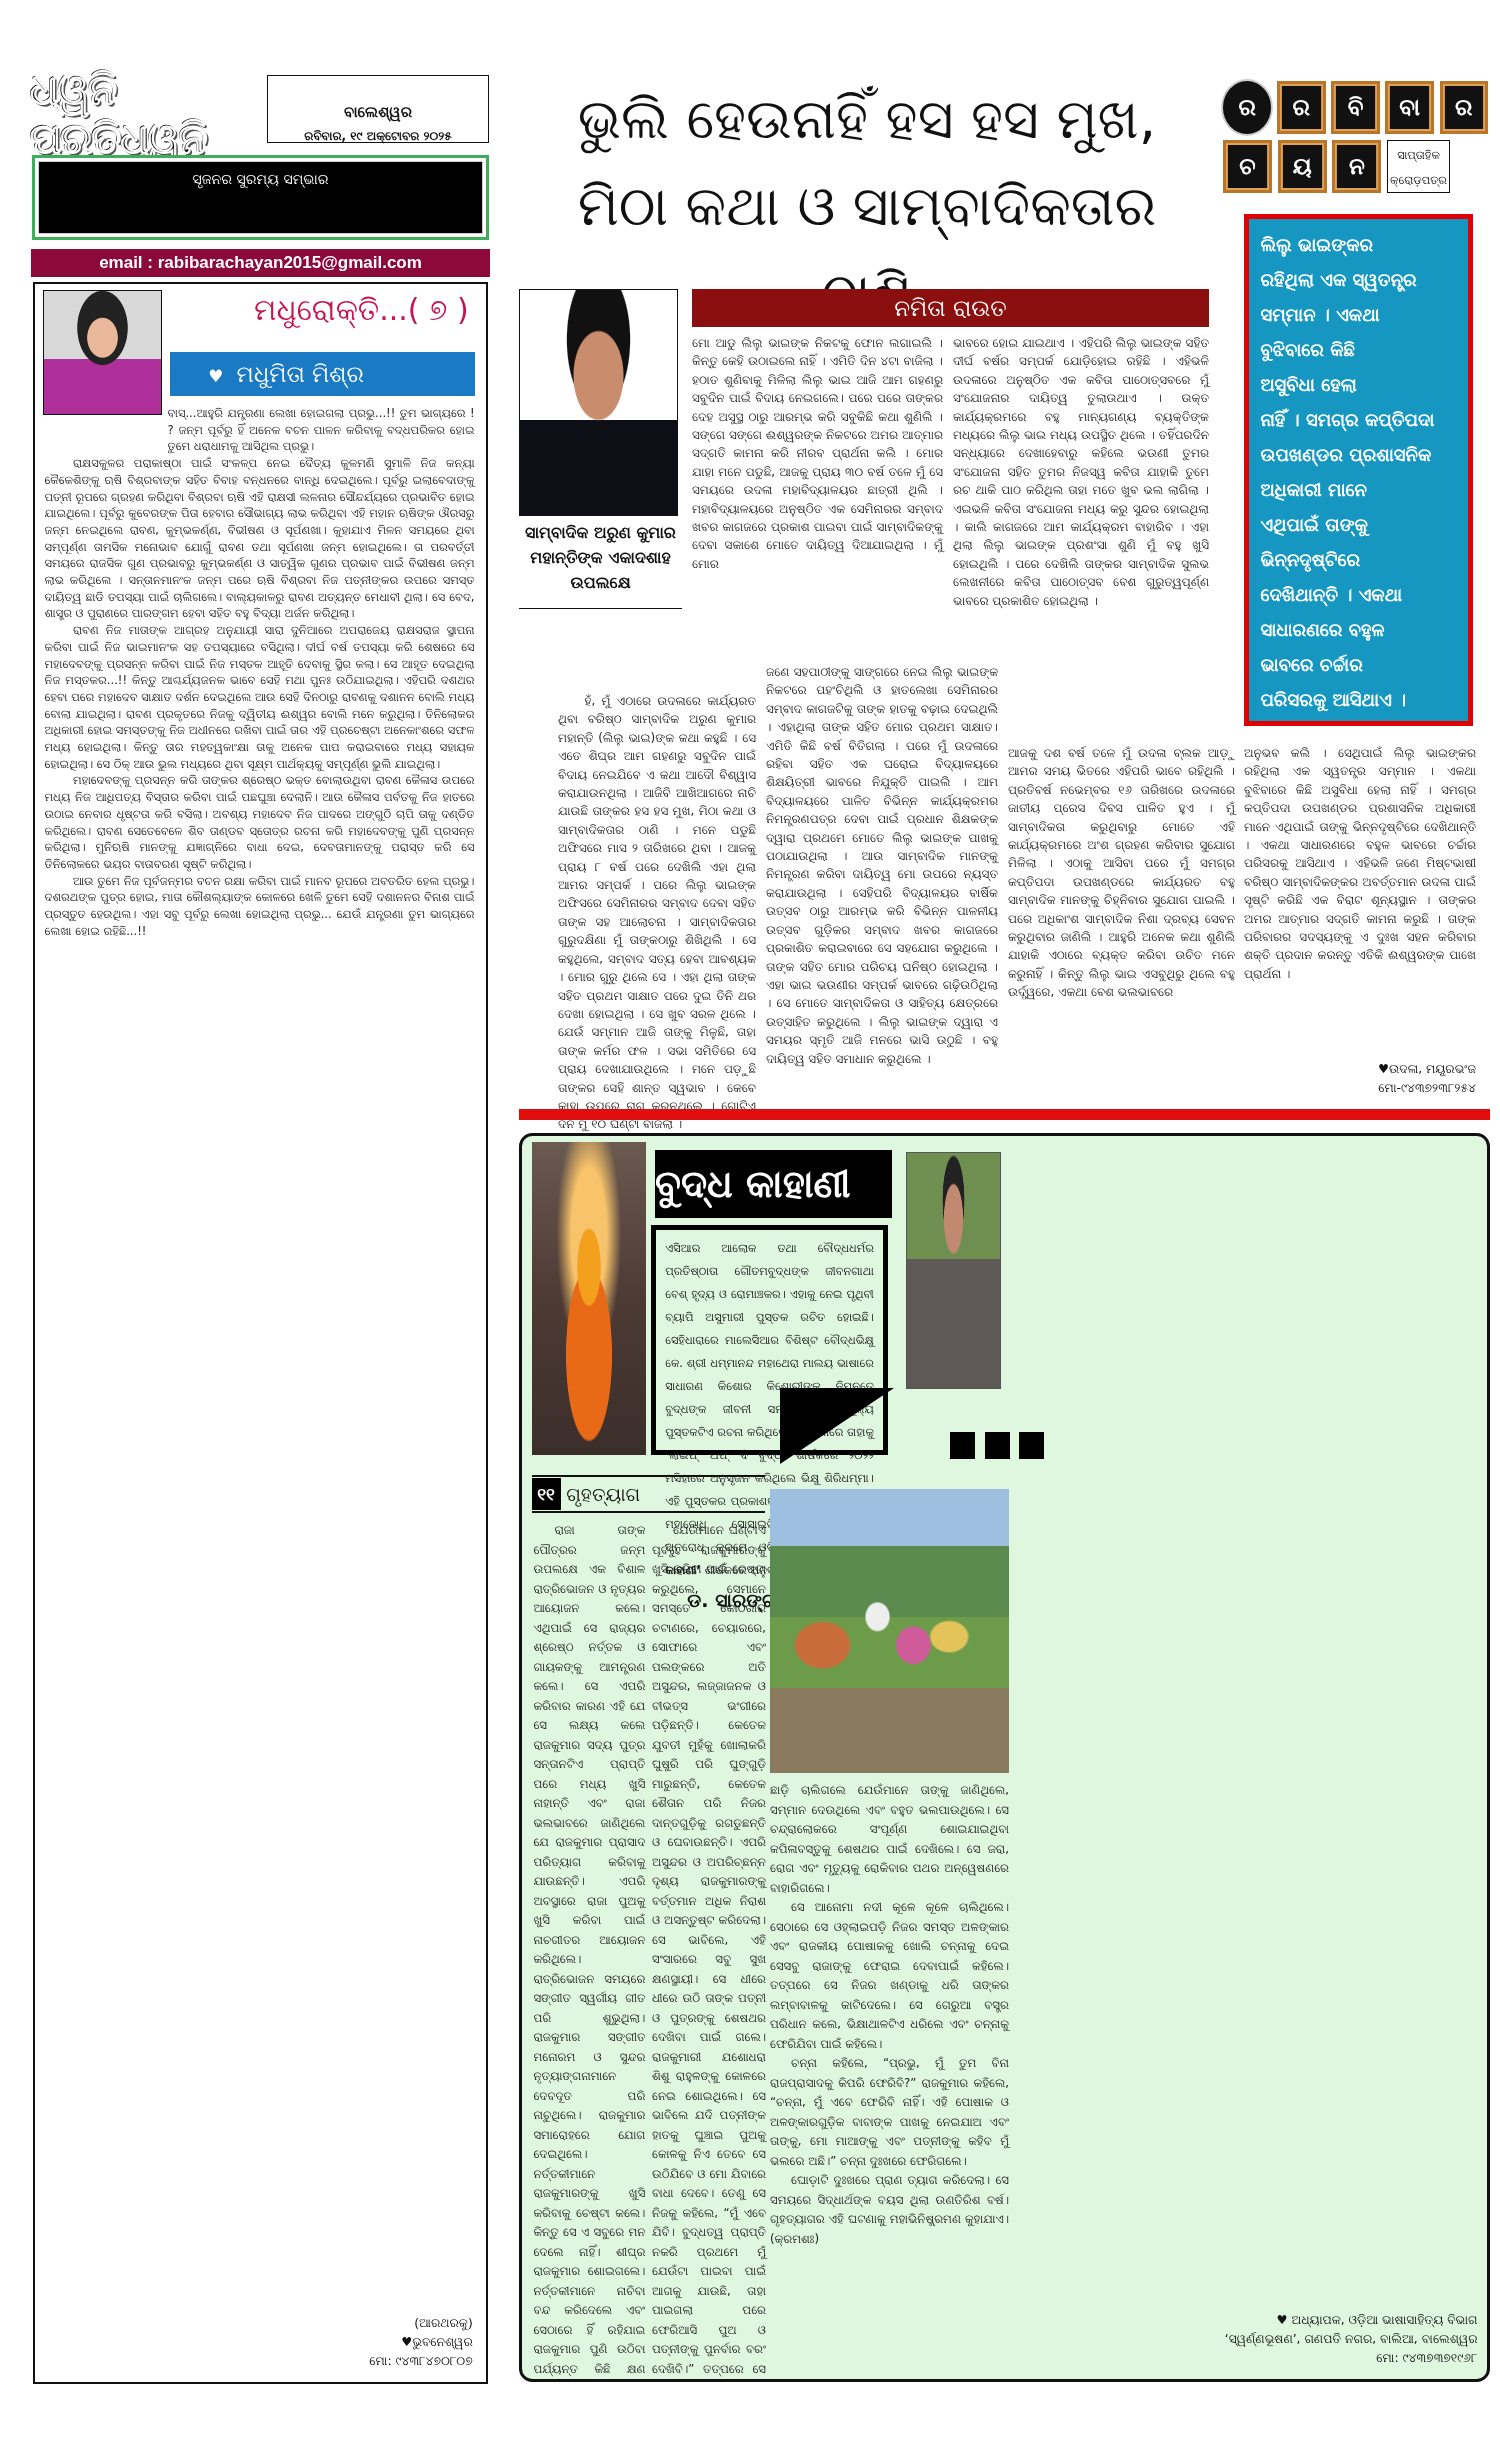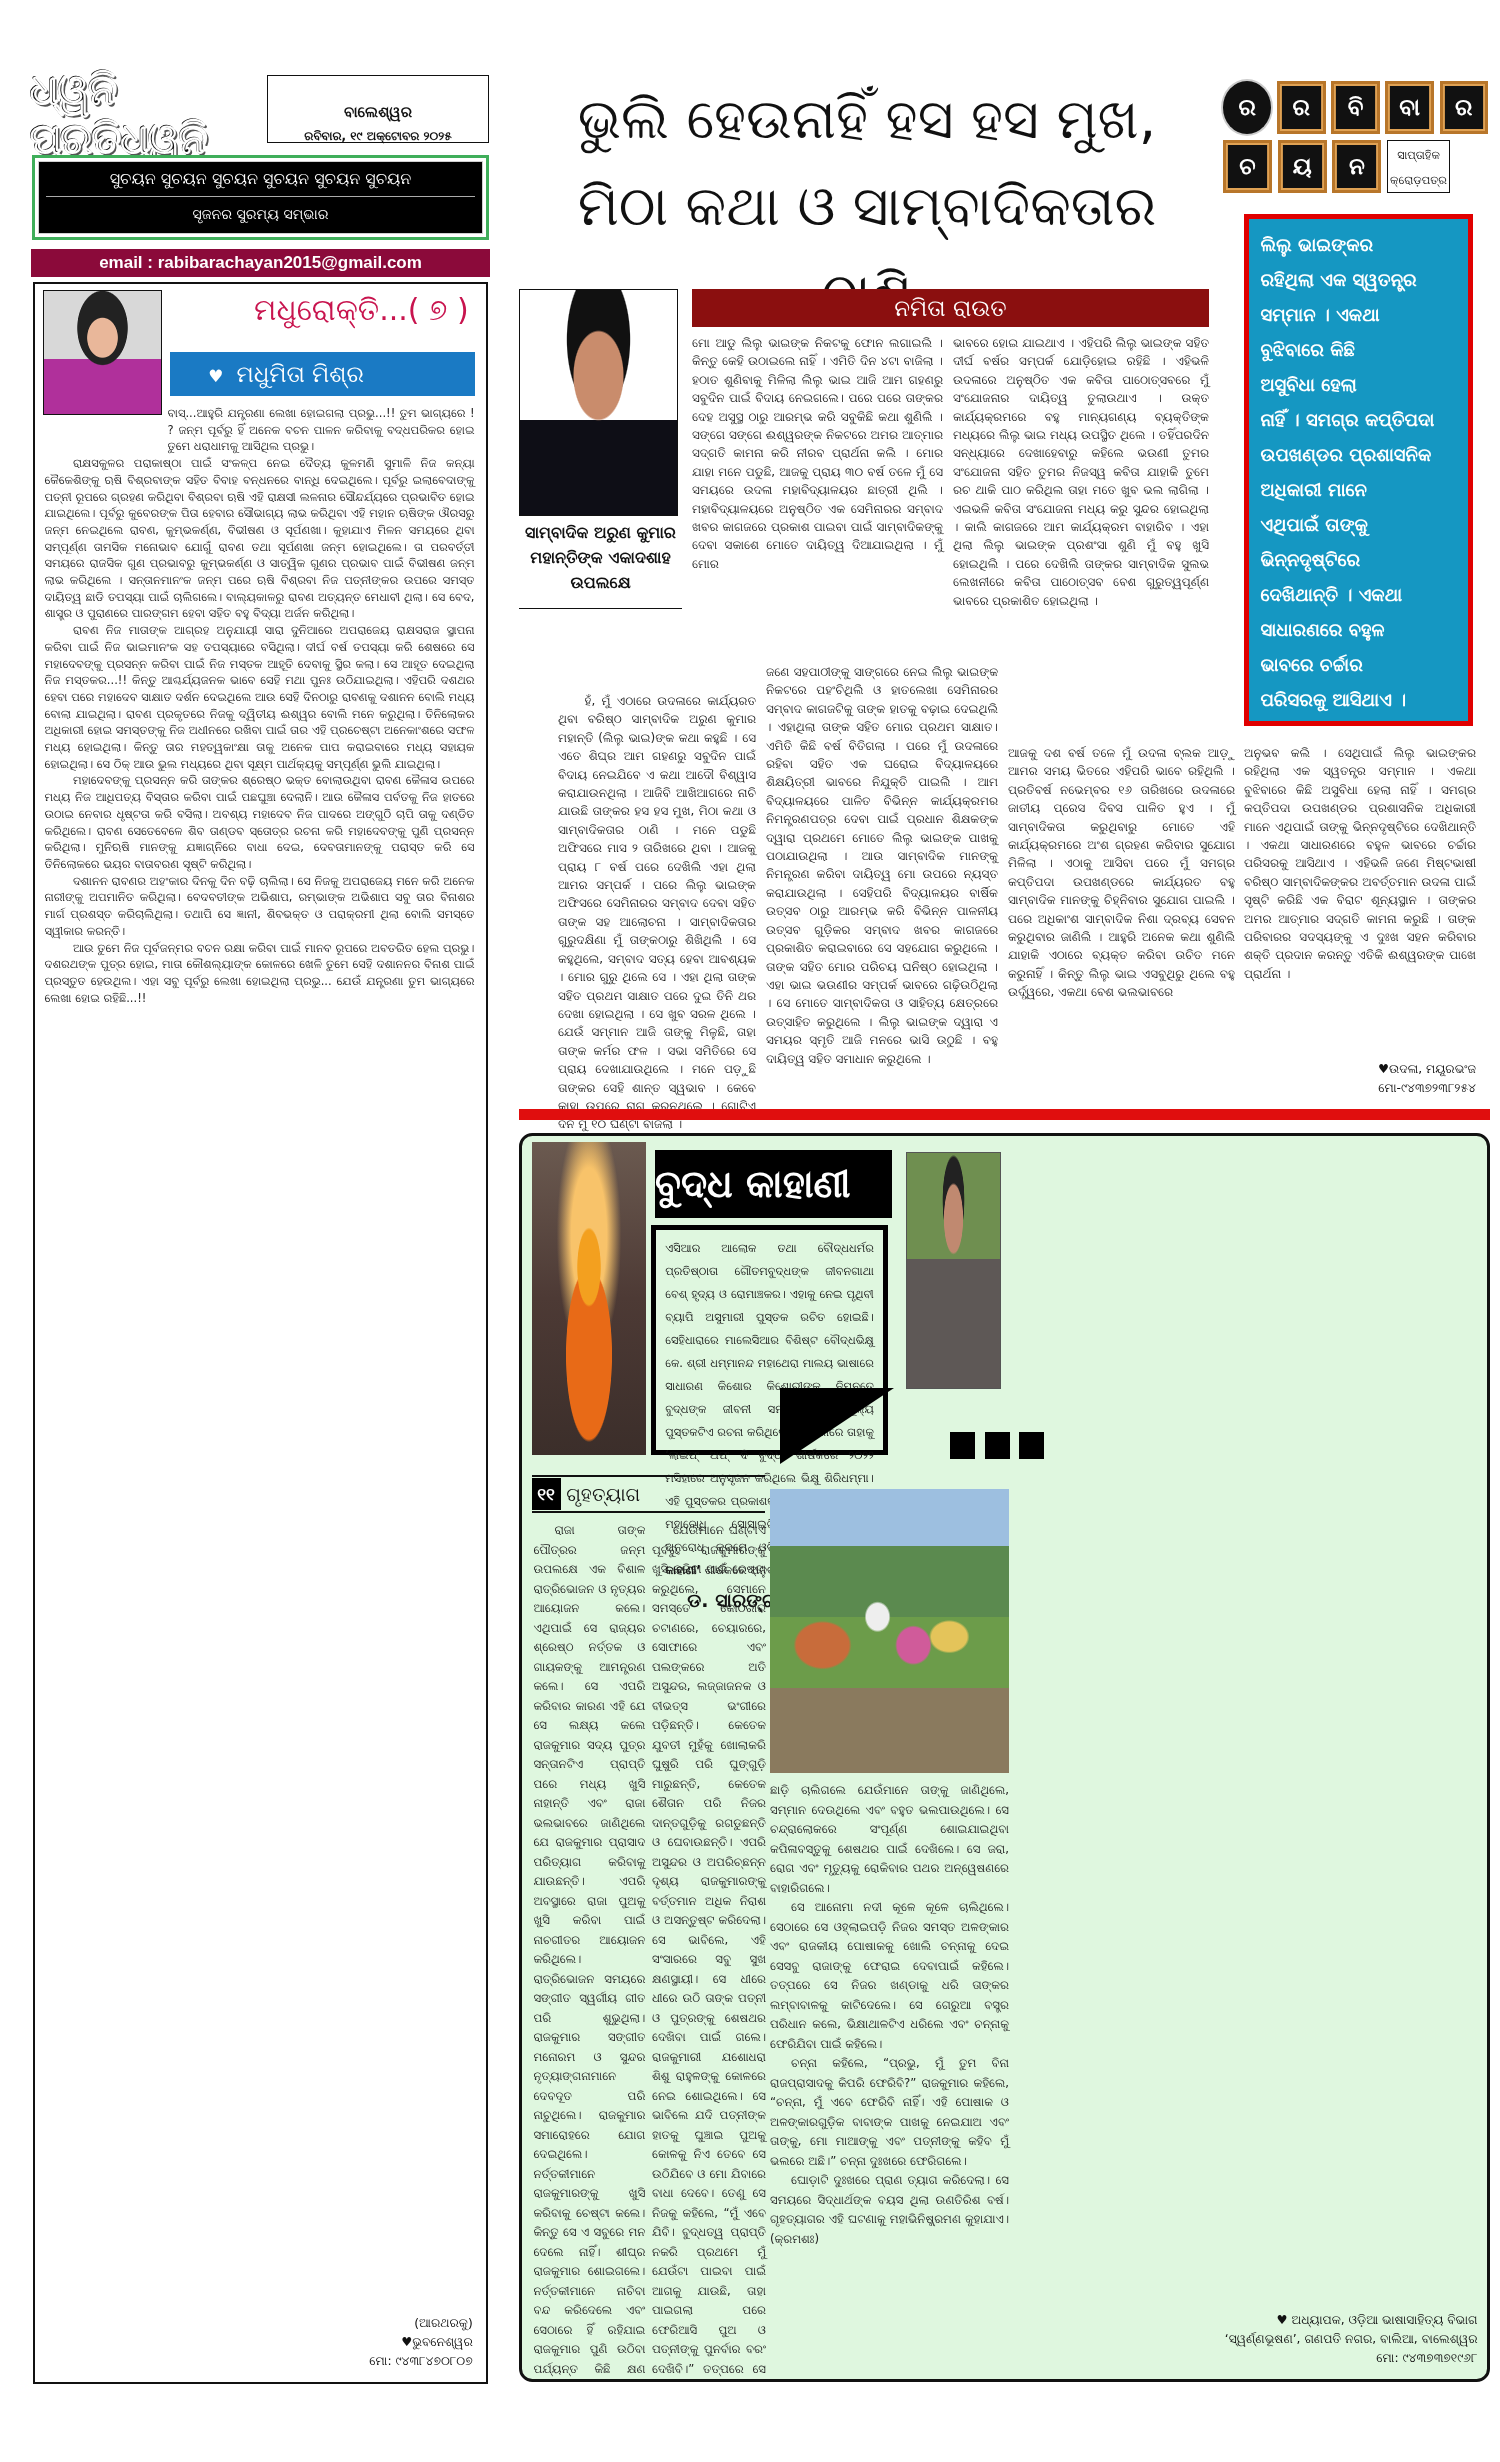--- a/index.html
+++ b/index.html
@@ -115,21 +115,20 @@
 
 <div class="abs logo">ଧ୍ୱନି ପ୍ରତିଧ୍ୱନି</div>
 
 <div class="abs datebox">
   <div class="place">ବାଲେଶ୍ୱର</div>
   <div class="date">ରବିବାର, ୧୯  ଅକ୍ଟୋବର ୨୦୨୫</div>
 </div>
 
 <div class="abs tagline">
   <div class="tagline-inner">
-    <div class="t1">ସୁଚୟନ ସୁଚୟନ ସୁଚୟନ ସୁଚୟନ ସୁଚୟନ ସୁଚୟନ</div>
     <div class="t2">ସୃଜନର ସୁରମ୍ୟ ସମ୍ଭାର</div>
   </div>
 </div>
 
 <div class="abs emailbar">email : rabibarachayan2015@gmail.com</div>
 
 <div class="abs headline">
   <div>ଭୁଲି ହେଉନାହିଁ ହସ ହସ ମୁଖ,</div>
   <div>ମିଠା କଥା ଓ ସାମ୍ବାଦିକତାର ଠାଣି</div>
 </div>
@@ -174,21 +173,20 @@
   <div class="abs author-photo"></div>
   <div class="abs col-title">ମଧୁରୋକ୍ତି...( ୭ )</div>
   <div class="abs col-author">
     <span class="heart">♥</span><span>ମଧୁମିତା ମିଶ୍ର</span>
   </div>
   <div class="abs left-text">
     <p class="first">ବାସ୍...ଆହୁରି ଯନ୍ତ୍ରଣା ଲେଖା ହୋଇଗଲା ପ୍ରଭୁ...!! ତୁମ ଭାଗ୍ୟରେ ! ? ଜନ୍ମ ପୂର୍ବରୁ ହିଁ ଅନେକ ବଚନ ପାଳନ କରିବାକୁ ବଦ୍ଧପରିକର ହୋଇ ତୁମେ ଧରାଧାମକୁ ଆସିଥିଲ ପ୍ରଭୁ।</p>
     <p>ରାକ୍ଷସକୁଳର ପରାକାଷ୍ଠା ପାଇଁ ସଂକଳ୍ପ ନେଇ ଦୈତ୍ୟ କୁଳମଣି ସୁମାଳି ନିଜ କନ୍ୟା କୈକେଶିଙ୍କୁ ଋଷି ବିଶ୍ରବାଙ୍କ ସହିତ ବିବାହ ବନ୍ଧନରେ ବାନ୍ଧି ଦେଇଥିଲେ। ପୂର୍ବରୁ ଇଲାବେଦାଙ୍କୁ ପତ୍ନୀ ରୂପରେ ଗ୍ରହଣ କରିଥିବା ବିଶ୍ରବା ଋଷି ଏହି ରାକ୍ଷସୀ ଲଳନାର ସୌନ୍ଦର୍ଯ୍ୟରେ ପ୍ରଭାବିତ ହୋଇ ଯାଇଥିଲେ। ପୂର୍ବରୁ କୁବେରଙ୍କ ପିତା ହେବାର ସୌଭାଗ୍ୟ ଲାଭ କରିଥିବା ଏହି ମହାନ ଋଷିଙ୍କ ଔରସରୁ ଜନ୍ମ ନେଇଥିଲେ ରାବଣ, କୁମ୍ଭକର୍ଣ୍ଣ, ବିଭୀଷଣ ଓ ସୂର୍ପଣଖା। କୁହାଯାଏ ମିଳନ ସମୟରେ ଥିବା ସମ୍ପୂର୍ଣ୍ଣ ତାମସିକ ମନୋଭାବ ଯୋଗୁଁ ରାବଣ ତଥା ସୂର୍ପଣଖା ଜନ୍ମ ହୋଇଥିଲେ। ତା ପରବର୍ତ୍ତୀ ସମୟରେ ରାଜସିକ ଗୁଣ ପ୍ରଭାବରୁ କୁମ୍ଭକର୍ଣ୍ଣ ଓ ସାତ୍ୱିକ ଗୁଣର ପ୍ରଭାବ ପାଇଁ ବିଭୀଷଣ ଜନ୍ମ ଲାଭ କରିଥିଲେ । ସନ୍ତାନମାନଂକ ଜନ୍ମ ପରେ ଋଷି ବିଶ୍ରବା ନିଜ ପତ୍ନୀଙ୍କର ଉପରେ ସମସ୍ତ ଦାୟିତ୍ୱ ଛାଡି ତପସ୍ୟା ପାଇଁ ଚାଲିଗଲେ। ବାଲ୍ୟକାଳରୁ ରାବଣ ଅତ୍ୟନ୍ତ ମେଧାବୀ ଥିଲା। ସେ ବେଦ, ଶାସ୍ତ୍ର ଓ ପୁରାଣରେ ପାରଙ୍ଗମ ହେବା ସହିତ ବହୁ ବିଦ୍ୟା ଅର୍ଜନ କରିଥିଲା।</p>
     <p>ରାବଣ ନିଜ ମାତାଙ୍କ ଆଗ୍ରହ ଅନୁଯାୟୀ ସାରା ଦୁନିଆରେ ଅପରାଜେୟ ରାକ୍ଷସରାଜ ସ୍ଥାପନା କରିବା ପାଇଁ ନିଜ ଭାଇମାନଂକ ସହ ତପସ୍ୟାରେ ବସିଥିଲା। ଦୀର୍ଘ ବର୍ଷ ତପସ୍ୟା କରି ଶେଷରେ ସେ ମହାଦେବଙ୍କୁ ପ୍ରସନ୍ନ କରିବା ପାଇଁ ନିଜ ମସ୍ତକ ଆହୂତି ଦେବାକୁ ସ୍ଥିର କଲା। ସେ ଆହୂତ ଦେଇଥିଲା ନିଜ ମସ୍ତକର...!! କିନ୍ତୁ ଆଶ୍ଚର୍ଯ୍ୟଜନକ ଭାବେ ସେହି ମଥା ପୁନଃ ଉଠିଯାଇଥିଲା। ଏହିପରି ଦଶଥର ହେବା ପରେ ମହାଦେବ ସାକ୍ଷାତ ଦର୍ଶନ ଦେଇଥିଲେ ଆଉ ସେହି ଦିନଠାରୁ ରାବଣକୁ ଦଶାନନ ବୋଲି ମଧ୍ୟ ବୋଲା ଯାଇଥିଲା। ରାବଣ ପ୍ରକୃତରେ ନିଜକୁ ଦ୍ୱିତୀୟ ଈଶ୍ୱର ବୋଲି ମନେ କରୁଥିଲା। ତିନିଲୋକର ଅଧିକାରୀ ହୋଇ ସମସ୍ତଙ୍କୁ ନିଜ ଅଧୀନରେ ରଖିବା ପାଇଁ ତାର ଏହି ପ୍ରଚେଷ୍ଟା ଅନେକାଂଶରେ ସଫଳ ମଧ୍ୟ ହୋଇଥିଲା। କିନ୍ତୁ ତାର ମହତ୍ୱକାଂକ୍ଷା ତାକୁ ଅନେକ ପାପ କରାଇବାରେ ମଧ୍ୟ ସହାୟକ ହୋଇଥିଲା। ସେ ଠିକ୍ ଆଉ ଭୁଲ ମଧ୍ୟରେ ଥିବା ସୂକ୍ଷ୍ମ ପାର୍ଥକ୍ୟକୁ ସମ୍ପୂର୍ଣ୍ଣ ଭୁଲି ଯାଇଥିଲା।</p>
     <p>ମହାଦେବଙ୍କୁ ପ୍ରସନ୍ନ କରି ତାଙ୍କର ଶ୍ରେଷ୍ଠ ଭକ୍ତ ବୋଲାଉଥିବା ରାବଣ କୈଳାସ ଉପରେ ମଧ୍ୟ ନିଜ ଆଧିପତ୍ୟ ବିସ୍ତାର କରିବା ପାଇଁ ପଛଘୁଞ୍ଚା ଦେଲାନି। ଆଉ କୈଳାସ ପର୍ବତକୁ ନିଜ ହାତରେ ଉଠାଇ ନେବାର ଧୃଷ୍ଟତା କରି ବସିଲା। ଅବଶ୍ୟ ମହାଦେବ ନିଜ ପାଦରେ ଅଙ୍ଗୁଠି ଚାପି ତାକୁ ଦଣ୍ଡିତ କରିଥିଲେ। ରାବଣ ସେତେବେଳେ ଶିବ ତାଣ୍ଡବ ସ୍ତୋତ୍ର ରଚନା କରି ମହାଦେବଙ୍କୁ ପୁଣି ପ୍ରସନ୍ନ କରିଥିଲା। ମୁନିଋଷି ମାନଙ୍କୁ ଯଜ୍ଞାଗ୍ନିରେ ବାଧା ଦେଇ, ଦେବତାମାନଙ୍କୁ ପରାସ୍ତ କରି ସେ ତିନିଲୋକରେ ଭୟର ବାତାବରଣ ସୃଷ୍ଟି କରିଥିଲା।</p>
-    <p>ଦଶାନନ ରାବଣର ଅହଂକାର ଦିନକୁ ଦିନ ବଢ଼ି ଚାଲିଲା। ସେ ନିଜକୁ ଅପରାଜେୟ ମନେ କରି ଅନେକ ନାରୀଙ୍କୁ ଅପମାନିତ କରିଥିଲା। ବେଦବତୀଙ୍କ ଅଭିଶାପ, ରମ୍ଭାଙ୍କ ଅଭିଶାପ ସବୁ ତାର ବିନାଶର ମାର୍ଗ ପ୍ରଶସ୍ତ କରିଚାଲିଥିଲା। ତଥାପି ସେ ଜ୍ଞାନୀ, ଶିବଭକ୍ତ ଓ ପରାକ୍ରମୀ ଥିଲା ବୋଲି ସମସ୍ତେ ସ୍ୱୀକାର କରନ୍ତି।</p>
     <p>ଆଉ ତୁମେ ନିଜ ପୂର୍ବଜନ୍ମର ବଚନ ରକ୍ଷା କରିବା ପାଇଁ ମାନବ ରୂପରେ ଅବତରିତ ହେଲ ପ୍ରଭୁ। ଦଶରଥଙ୍କ ପୁତ୍ର ହୋଇ, ମାତା କୌଶଲ୍ୟାଙ୍କ କୋଳରେ ଖେଳି ତୁମେ ସେହି ଦଶାନନର ବିନାଶ ପାଇଁ ପ୍ରସ୍ତୁତ ହେଉଥିଲ। ଏହା ସବୁ ପୂର୍ବରୁ ଲେଖା ହୋଇଥିଲା ପ୍ରଭୁ... ଯେଉଁ ଯନ୍ତ୍ରଣା ତୁମ ଭାଗ୍ୟରେ ଲେଖା ହୋଇ ରହିଛି...!!</p>
   </div>
   <div class="abs left-sign">
     <div>(ଆରଥରକୁ)</div>
     <div><span class="heart-inline">♥</span><span>ଭୁବନେଶ୍ୱର</span></div>
     <div>ମୋ: ୯୪୩୮୪୭୦୮୦୭</div>
   </div>
 </div>
 
 <div class="abs tribute-photo"></div>

